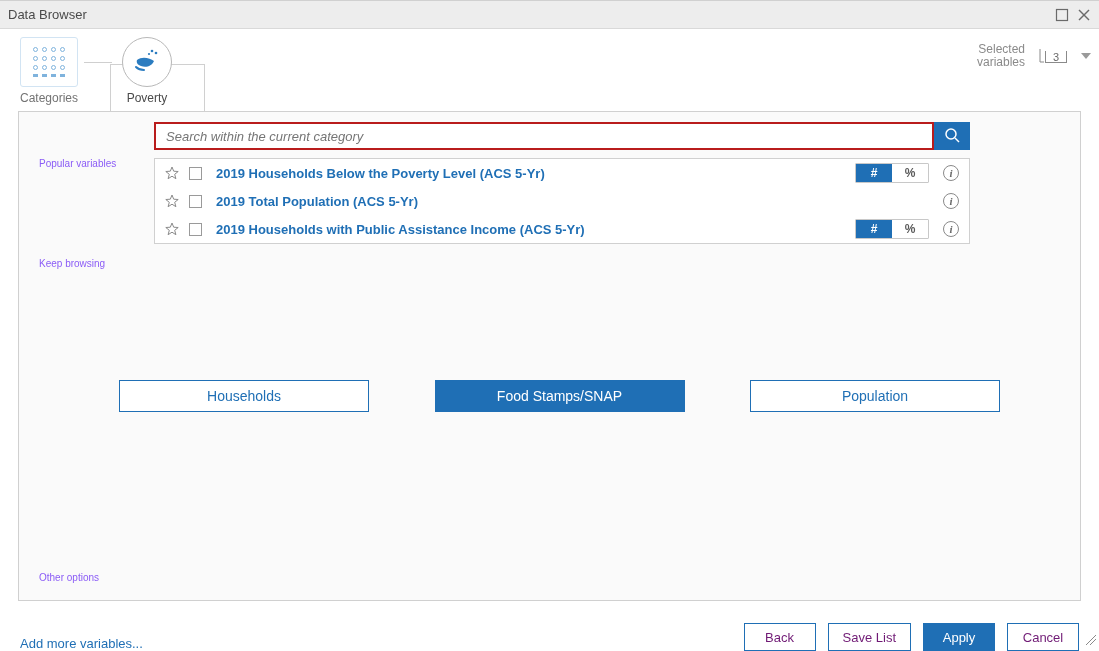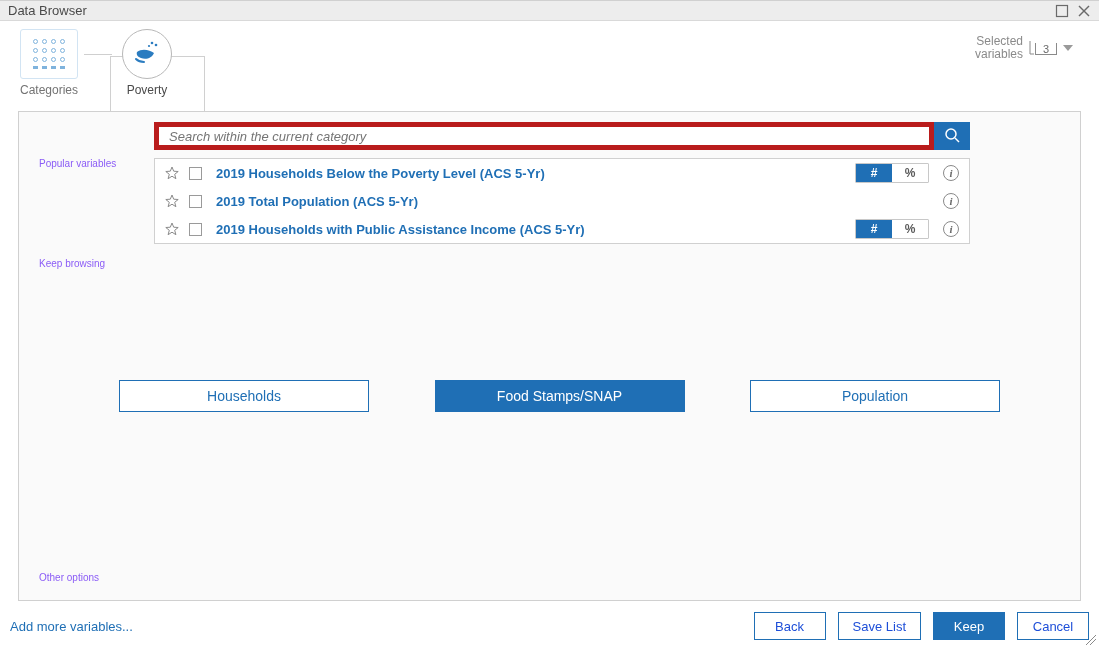--- a/index.html
+++ b/index.html
@@ -1,40 +1,40 @@
 <!DOCTYPE html>
 <html><head>
 <meta charset="utf-8">
 <style>
   * { box-sizing: border-box; }
   html, body { margin:0; padding:0; font-family: "Segoe UI", "Avenir Next", Arial, sans-serif; font-size:13px; color:#4a4a4a; background:#fff; }
   .window { width:1099px; height:651px; border-top:1px solid #d0d0d0; position:relative; }
-  .titlebar { height:20px; background:#ededed; border-bottom:1px solid #d9d9d9; display:flex; align-items:center; padding:0 8px; }
+  .titlebar { height:28px; background:#ededed; border-bottom:1px solid #d9d9d9; display:flex; align-items:center; padding:0 8px; }
   .titlebar .title { font-size:13px; color:#4a4a4a; }
   .titlebar .spacer { flex:1; }
   .titlebar svg { width:14px; height:14px; }
   .titlebar .winbtn { margin-left:8px; cursor:pointer; display:flex; align-items:center; color:#6a6a6a; }
   .crumbrow { height:82px; position:relative; display:flex; align-items:flex-start; padding:8px 14px 0 14px; }
   .crumb { display:flex; flex-direction:column; align-items:center; width:70px; }
   .crumb .box { width:58px; height:50px; border:1px solid transparent; border-radius:3px; display:flex; align-items:center; justify-content:center; }
   .crumb.categories .box { border:1px solid #d2e4f3; }
   .crumb .lbl { margin-top:4px; font-size:12px; color:#737373; }
   .crumb.current .lbl { color:#4a4a4a; }
   .crumb-sep { width:28px; height:50px; display:flex; align-items:center; }
   .crumb-sep::before { content:""; height:1px; width:100%; background:#cfcfcf; }
   .poverty-circle { width:50px; height:50px; border:1px solid #b8b8b8; border-radius:50%; display:flex; align-items:center; justify-content:center; background:#fff; }
   .tab-frame { position:absolute; left:110px; top:35px; width:95px; height:75px; border:1px solid #d0d0d0; border-bottom:none; border-top-left-radius:0; border-top-right-radius:0; }
-  .selected-box { position:absolute; right:26px; top:14px; display:flex; align-items:center; color:#8a8a8a; font-size:12px; cursor:pointer; }
+  .selected-box { position:absolute; right:8px; top:14px; display:flex; align-items:center; color:#8a8a8a; font-size:12px; cursor:pointer;gap:8px; }
   .selected-box .txt { text-align:right; line-height:13px; margin-right:6px; }
   .cart { display:flex; align-items:flex-end; }
   .cart .tray { width:22px; height:12px; border:1px solid #8a8a8a; border-top:none; display:flex; align-items:center; justify-content:center; font-size:11px; color:#6a6a6a; }
   .tri { width:0; height:0; border-left:5px solid transparent; border-right:5px solid transparent; border-top:6px solid #9a9a9a; margin-left:6px; }
   .main { position:absolute; left:18px; right:18px; top:110px; bottom:50px; border:1px solid #d0d0d0; background:#fafafa; }
   .searchrow { position:absolute; left:135px; right:110px; top:10px; height:28px; display:flex; }
-  .searchrow input { flex:1; border:5px solid #b91c1c; padding:0 10px; font-size:13px; font-style:italic; color:#777; outline:none; }
+  .searchrow input { flex:1; border:2px solid #b91c1c; padding:0 10px; font-size:13px; font-style:italic; color:#777; outline:none; }
   .searchbtn { width:36px; background:#1f6fb5; display:flex; align-items:center; justify-content:center; cursor:pointer; }
   .searchbtn svg { width:16px; height:16px; stroke:#fff; fill:none; }
   .sec-label { position:absolute; left:20px; font-size:10px; color:#8b5cf6; }
   .sec-popular { top:46px; }
   .sec-browse  { top:146px; }
   .sec-other   { top:448px;margin-top:12px; }
   .varbox { position:absolute; left:135px; right:110px; top:46px; border:1px solid #d0d0d0; background:#fff;font-weight:bold; }
   .varrow { height:28px; display:flex; align-items:center; padding:0 10px; }
   .varrow + .varrow { }
   .star { width:14px; height:14px; margin-right:10px; cursor:pointer; }
@@ -44,24 +44,24 @@
   .toggle span { width:36px; height:18px; display:flex; align-items:center; justify-content:center; font-size:12px; }
   .toggle .on { background:#1f6fb5; color:#fff; }
   .toggle .off { background:#fff; color:#5a5a5a; }
   .info { width:16px; height:16px; border:1px solid #8a8a8a; border-radius:50%; display:flex; align-items:center; justify-content:center; font-size:11px; color:#6a6a6a; font-family: Georgia, serif; font-style:italic; cursor:pointer; margin-left:4px; }
   .cats { position:absolute; left:100px; right:80px; top:268px; display:flex; justify-content:space-between; }
   .catbtn { width:250px; height:32px; display:flex; align-items:center; justify-content:center; font-size:14px; cursor:pointer; }
   .catbtn.primary { background:#1f6fb5; color:#fff; }
   .catbtn.outline { background:#fff; color:#1f6fb5; border:1px solid #1f6fb5; }
   .otherlinks { position:absolute; left:320px; top:466px; display:flex; gap:60px; }
   .otherlinks a { color:#1f6fb5; font-size:13px; text-decoration:none; cursor:pointer; }
-  .footer { position:absolute; left:0; right:0; bottom:0; height:50px; display:flex; align-items:center; padding:0 10px; }
+  .footer { position:absolute; left:0; right:0; bottom:0; height:50px; display:flex; align-items:flex-end; padding:0 20px; }
   .footer .addmore { color:#1f6fb5; font-size:13px; cursor:pointer; }
   .footer .spacer { flex:1; }
-  .fbtn { min-width:72px; height:28px; padding:0 14px; margin-left:12px; border:1px solid #1f6fb5; color:#1d4ed8; background:#fff; display:flex; align-items:center; justify-content:center; font-size:13px; cursor:pointer; }
+  .fbtn { min-width:72px; height:28px; padding:0 14px; margin-left:12px; border:1px solid #1f6fb5; color:#701a75; background:#fff; display:flex; align-items:center; justify-content:center; font-size:13px; cursor:pointer; }
   .fbtn.primary { background:#1f6fb5; color:#fff; }
   .resize { position:absolute; right:2px; bottom:2px; cursor:nwse-resize; }
   .cat-icon-grid { display:grid; grid-template-columns:repeat(4,6px); grid-template-rows:repeat(3,6px) 3px; gap:3px; }
   .cat-icon-grid .d { width:5px; height:5px; border:1px solid #7fb3dd; border-radius:50%; }
   .cat-icon-grid .b { width:5px; height:3px; background:#7fb3dd; }
 </style>
 </head>
 <body>
 
 <div class="window">
@@ -204,21 +204,21 @@
       </div>
 
 
   </div>
 
   <div class="footer">
     <span class="addmore">Add more variables...</span>
     <span class="spacer"></span>
     <div class="fbtn">Back</div>
     <div class="fbtn">Save List</div>
-    <div class="fbtn primary">Keep</div>
+    <div class="fbtn primary">Apply</div>
     <div class="fbtn">Cancel</div>
     <span class="resize">
       <svg width="12" height="12" viewBox="0 0 12 12">
         <polyline points="11,5 5,11" fill="none" stroke="#8a8a8a"></polyline>
         <polyline points="11,1 1,11" fill="none" stroke="#8a8a8a"></polyline>
       </svg>
     </span>
   </div>
 
 </div>

